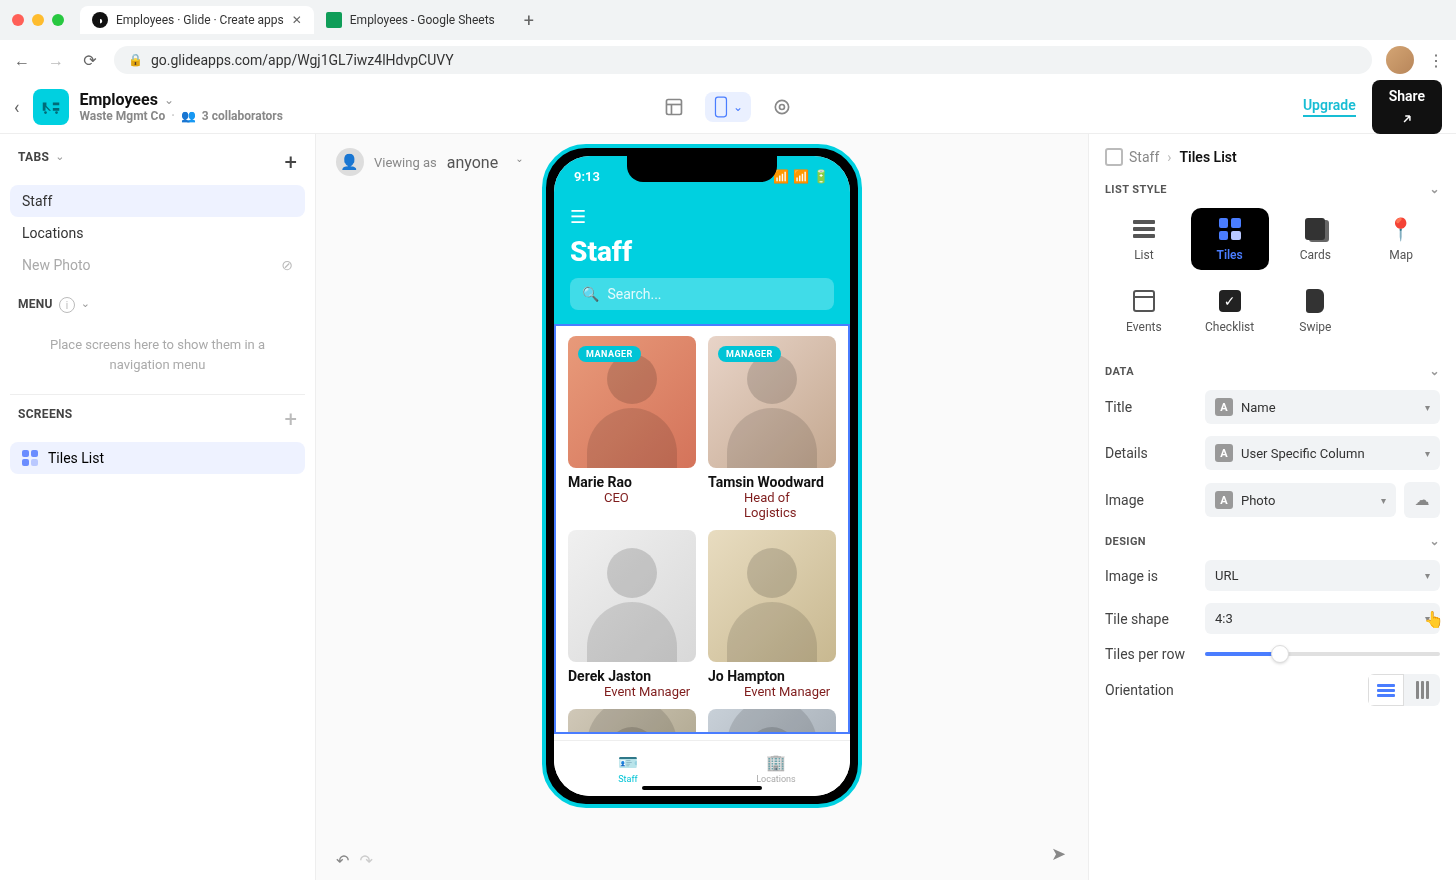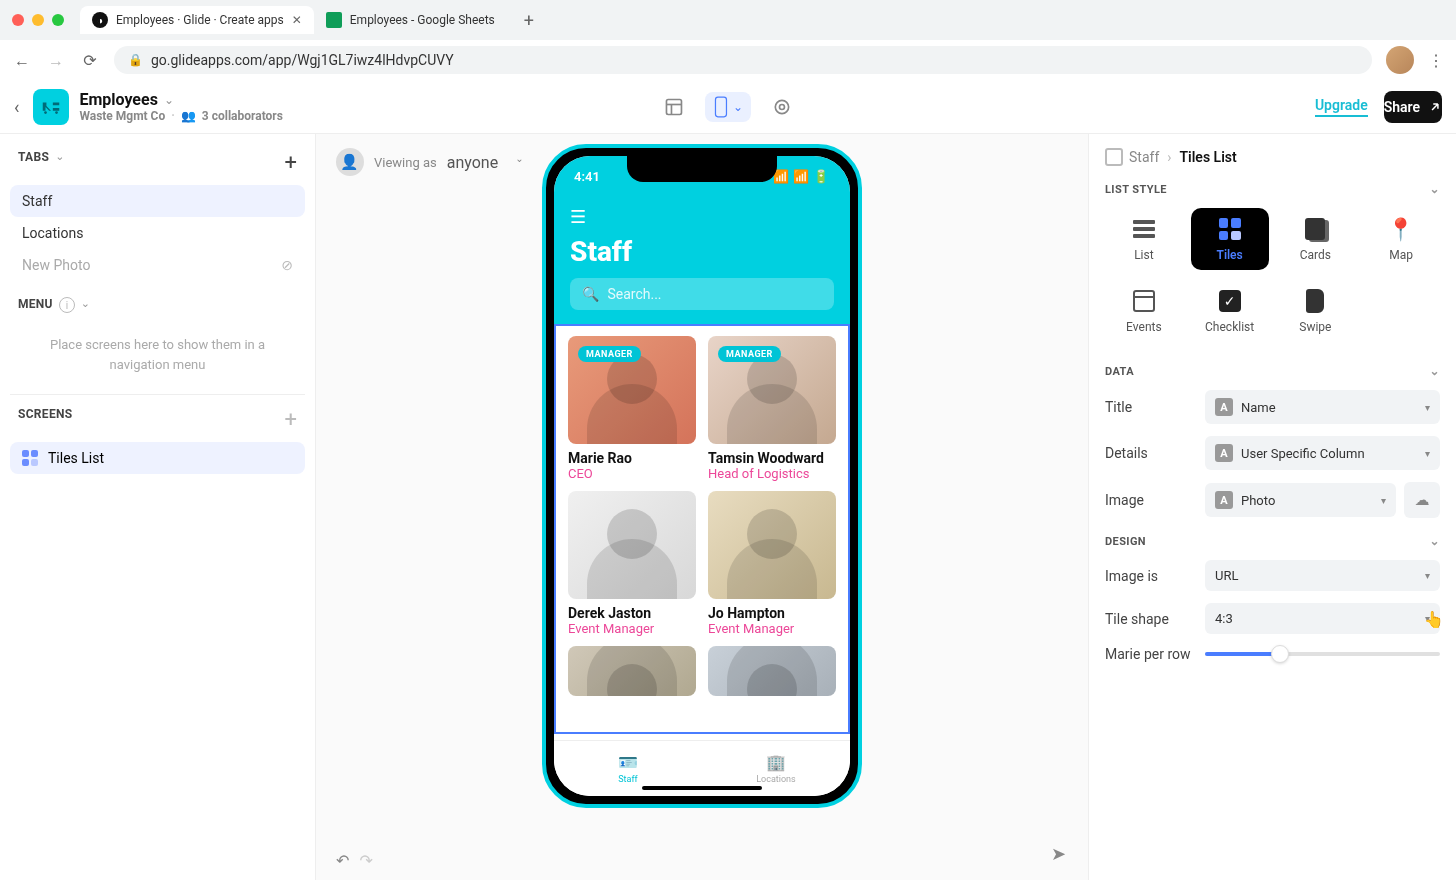--- a/index.html
+++ b/index.html
@@ -33,21 +33,21 @@
 .app-title-row { display:flex; align-items:center; gap:6px; }
 .app-title { font-size:16px; font-weight:700; color:#111; }
 .chev { color:#999; font-size:12px; }
 .app-sub { font-size:12px; color:#888; display:flex; align-items:center; gap:6px;font-weight:bold; }
 .dot-sep { color:#ccc; }
 .center-controls { position:absolute; left:50%; transform:translateX(-50%); display:flex; align-items:center; gap:10px; }
 .ctrl-btn { width:42px; height:36px; border-radius:8px; display:flex; align-items:center; justify-content:center; cursor:pointer; color:#888; }
 .device-sel { display:flex; align-items:center; background:#eaf0ff; border-radius:8px; padding:4px 8px; gap:4px; cursor:pointer; }
 .header-right { margin-left:auto; display:flex; align-items:center; gap:16px; }
 .upgrade { color:#18bdd4; font-weight:600; font-size:14px; cursor:pointer; border-bottom:2px solid #18bdd4; padding-bottom:2px; }
-.share-btn { background:#111; color:#fff; border-radius:8px; padding:8px 0; font-size:14px; font-weight:600; display:flex; align-items:center; gap:8px; cursor:pointer; }
+.share-btn { background:#111; color:#fff; border-radius:8px; padding:8px 17px; font-size:14px; font-weight:600; display:flex; align-items:center; gap:8px; cursor:pointer;flex-direction:column; }
 
 
 .main { display:flex; height:calc(880px - 134px); }
 .left-panel { width:316px; border-right:1px solid #eee; padding:12px 10px; }
 .section-head { display:flex; padding:4px 8px; margin-bottom:6px; }
 .section-title { font-size:12px; font-weight:700; color:#444; letter-spacing:0.3px; }
 .section-chev { color:#999; font-size:11px; margin-left:6px; }
 .section-add { margin-left:auto; font-size:22px; color:#444; cursor:pointer; }
 .section-add.dim { color:#bbb; }
 .tab-item { padding:8px 12px; border-radius:8px; font-size:14px; color:#333; cursor:pointer; display:flex; align-items:center; }
@@ -78,33 +78,33 @@
 .status-bar { height:40px; background:#00d0e0; display:flex; justify-content:space-between; align-items:center; padding:0 20px; font-size:13px; color:#fff; font-weight:600; }
 .status-right { display:flex; gap:4px; align-items:center; }
 .phone-header { background:#00d0e0; padding:10px 16px 14px; }
 .hamburger { color:#fff; font-size:18px; }
 .phone-title { color:#fff; font-size:28px; font-weight:800; margin-top:8px; }
 .search-box { margin-top:10px; background:rgba(255,255,255,0.25); border-radius:8px; padding:8px 12px; display:flex; align-items:center; gap:8px; }
 .search-box span { color:rgba(255,255,255,0.85); font-size:14px; }
 .tiles-area { padding:10px 12px; border:2px solid #4a7dff; background:#fff; height:410px; overflow:hidden; }
 .tiles-grid { display:grid; grid-template-columns:1fr 1fr; gap:10px 12px; }
 .tile { display:flex; flex-direction:column; }
-.tile-img { height:108px; border-radius:8px; position:relative; background:linear-gradient(135deg,#ddd,#bbb); }
+.tile-img { height:132px; border-radius:8px; position:relative; background:linear-gradient(135deg,#ddd,#bbb); }
 .tile-img.p1 { background:linear-gradient(135deg,#e89a7a,#d4735a); }
 .tile-img.p2 { background:linear-gradient(135deg,#e8d4c8,#c4a890); }
 .tile-img.p3 { background:linear-gradient(135deg,#f0f0f0,#d8d8d8); }
 .tile-img.p4 { background:linear-gradient(135deg,#e8dcc0,#c8b890); }
 .tile-img.p5 { background:linear-gradient(135deg,#d0c8b8,#b0a890); }
 .tile-img.p6 { background:linear-gradient(135deg,#c8d0d8,#a8b0b8); }
 .person-silhouette { position:absolute; inset:0; display:flex; align-items:flex-end; justify-content:center; overflow:hidden; }
 .person-silhouette::before { content:""; width:50px; height:50px; border-radius:50%; background:rgba(0,0,0,0.15); position:absolute; top:18px; }
 .person-silhouette::after { content:""; width:90px; height:70px; border-radius:50px 50px 0 0; background:rgba(0,0,0,0.12); position:absolute; bottom:-10px; }
 .badge { position:absolute; top:10px; left:10px; background:#00c4d6; color:#fff; font-size:9px; font-weight:700; padding:3px 8px; border-radius:10px; letter-spacing:0.5px; }
 .tile-name { font-size:14px; font-weight:700; color:#111; margin-top:6px; }
-.tile-role { font-size:13px; color:#ec4899; }
+.tile-role { font-size:13px; color:#7f1d1d;margin-left:36px; }
 .tile.partial .tile-img { height:50px; }
 .phone-tabs { position:absolute; bottom:0; left:0; right:0; height:56px; background:#fff; border-top:1px solid #eee; display:flex; }
 .phone-tab { flex:1; display:flex; flex-direction:column; align-items:center; justify-content:center; gap:2px; font-size:9px; color:#aaa; cursor:pointer; }
 .phone-tab.active { color:#00c4d6; }
 .phone-tab-icon { font-size:16px; }
 .home-ind { position:absolute; bottom:6px; left:50%; transform:translateX(-50%); width:120px; height:4px; background:#000; border-radius:3px; }
 
 
 .right-panel { width:368px; border-left:1px solid #eee; padding:14px 16px; overflow-y:auto; }
 .breadcrumb { display:flex; align-items:center; gap:8px; font-size:14px; margin-bottom:12px; }
@@ -291,21 +291,21 @@
       <span class="view-sel">
         <span>anyone</span>
           <span style="font-size:10px;color:#888">⌄</span>
       </span>
     </div>
 
     <div class="phone">
       <div class="phone-inner">
         <div class="notch"></div>
         <div class="status-bar">
-          <span>4:41</span>
+          <span>9:13</span>
           <div class="status-right">
             <span>📶</span>
               <span>📶</span>
               <span>🔋</span>
           </div>
         </div>
         <div class="phone-header">
           <span class="hamburger">☰</span>
           <div class="phone-title">Staff</div>
           <div class="search-box">
@@ -488,22 +488,41 @@
     </div>
     <div class="prop-row" style="position:relative">
       <span class="prop-label">Tile shape</span>
       <div class="prop-select">
         <span>4:3</span>
           <span class="sel-chev">▾</span>
         <span class="cursor-hand">👆</span>
       </div>
     </div>
     <div class="prop-row">
-      <span class="prop-label">Marie per row</span>
+      <span class="prop-label">Tiles per row</span>
       <div class="slider-wrap">
         <div class="slider-track">
             <div class="slider-fill"></div>
             <div class="slider-thumb"></div>
           </div>
       </div>
     </div>
+    <div class="prop-row">
+      <span class="prop-label">Orientation</span>
+      <div class="orient-toggle">
+        <div class="orient-btn active">
+            <div class="orient-h">
+              <span></span>
+              <span></span>
+              <span></span>
+            </div>
+          </div>
+        <div class="orient-btn">
+            <div class="orient-v">
+              <span></span>
+              <span></span>
+              <span></span>
+            </div>
+          </div>
+      </div>
+    </div>
   </div>
 </div>
 
 </body></html>

